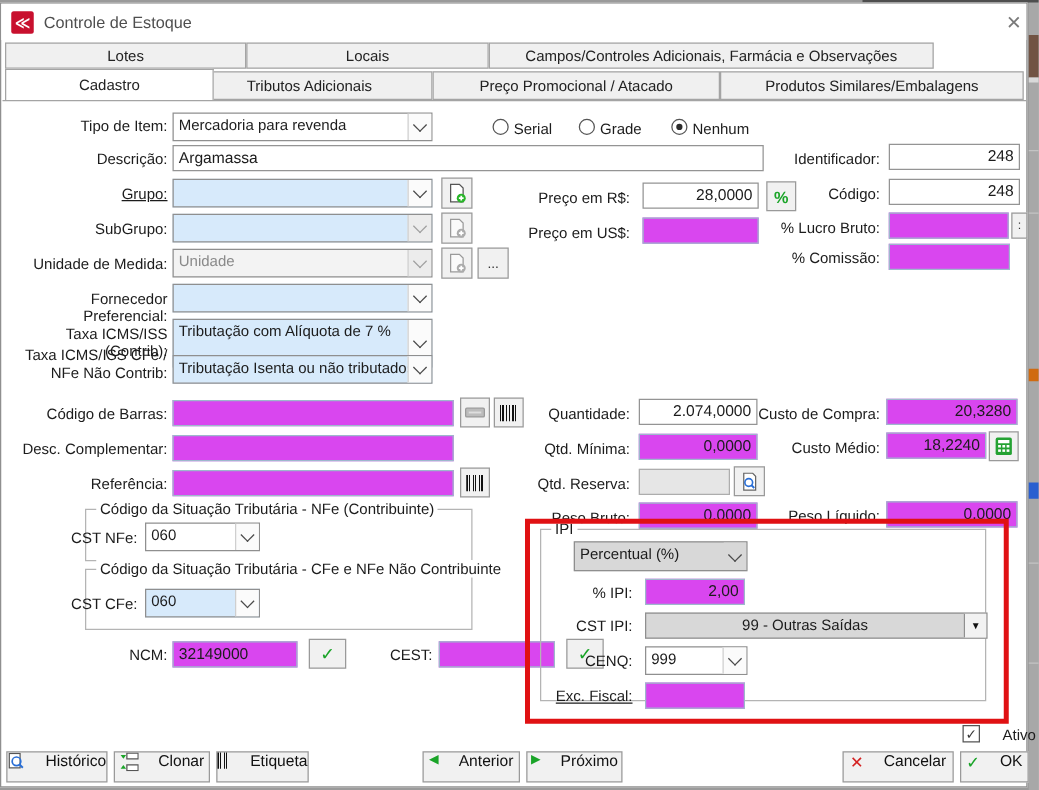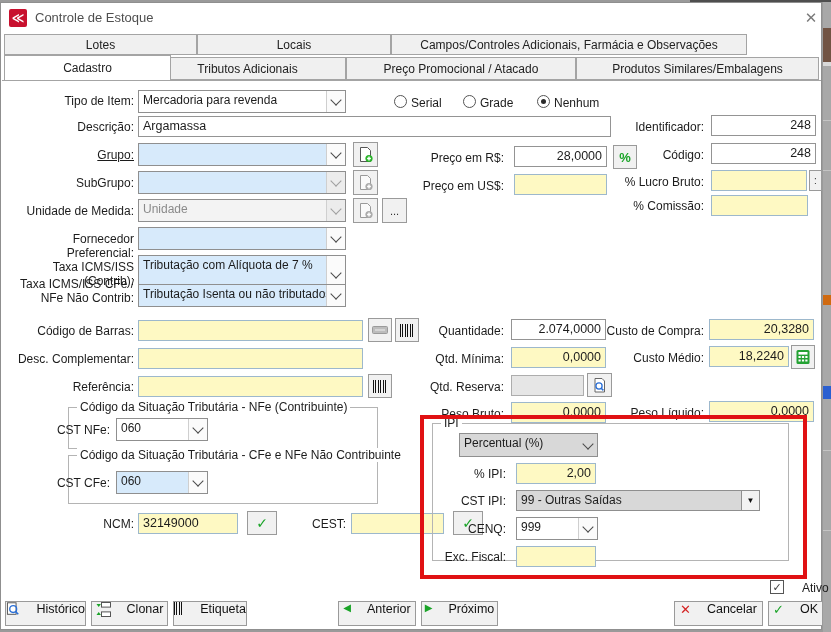--- a/index.html
+++ b/index.html
@@ -17,21 +17,21 @@
   
   .tab{position:absolute;height:21px;box-sizing:border-box;border:1px solid #a4a4a4;background:#f0f0f0;
     display:flex;align-items:center;justify-content:center;font-size:12px;color:#222;cursor:pointer;}
   .tab.r2{height:23px;}
   .tab.active{background:#fff;border-bottom:none;z-index:3;height:25px;}
   .tabline{position:absolute;left:1px;top:77px;width:819px;border-top:1px solid #a4a4a4;}
   
   .lbl{position:absolute;text-align:right;color:#1c1c1c;line-height:14px;}
   .fld{position:absolute;box-sizing:border-box;border:1px solid #949494;background:#fff;
     padding:2px 4px;font-size:12.5px;white-space:nowrap;overflow:hidden;}
-  .blue{background:#fef9c3;border-color:#9db8cc;}
+  .blue{background:#d946ef;border-color:#9db8cc;}
   .num{text-align:right;}
   .gray{background:#e6e6e6;border-color:#adadad;}
   .combo{position:absolute;box-sizing:border-box;border:1px solid #8f8f8f;background:#fff;display:flex;align-items:stretch;}
   .combo .txt{flex:1;padding:2px 4px;white-space:nowrap;overflow:hidden;font-size:12px;}
   .combo .cbtn{width:18px;display:flex;align-items:center;justify-content:center;background:#fbfbfb;border-left:1px solid #cfcfcf;}
   .combo.blue{background:#d7eafb;}
   .combo.flatgray{background:#d8d8d8;}
   .combo.flatgray .cbtn{background:#d8d8d8;border-left:none;}
   .combo.dis .txt{color:#8a8a8a;}
   .combo.dis{background:#f3f3f3;}
@@ -310,32 +310,32 @@
     </div>
     <div class="combo flatgray" style="left:458px;top:430px;width:139px;height:24px;">
       <div class="txt">Percentual (%)</div>
       <div class="cbtn">
           <div class="chv"></div>
         </div>
     </div>
     <div class="lbl" style="left:405px;top:464px;width:100px;">% IPI:</div>
     <div class="fld blue num" style="left:515px;top:460px;width:80px;height:21px;">2,00</div>
     <div class="lbl" style="left:405px;top:491px;width:100px;">CST IPI:</div>
-    <div class="combo flatgray" style="left:515px;top:487px;width:244px;height:21px;">
+    <div class="combo flatgray" style="left:515px;top:487px;width:274px;height:21px;text-align:center;">
       <div class="txt">99 - Outras Saídas</div>
       <div class="cbtn3d">▼</div>
     </div>
     <div class="lbl" style="left:405px;top:519px;width:100px;">CENQ:</div>
     <div class="combo" style="left:515px;top:514px;width:82px;height:23px;">
       <div class="txt">999</div>
       <div class="cbtn">
           <div class="chv"></div>
         </div>
     </div>
-    <div class="lbl" style="left:405px;top:547px;width:100px;">Exc. Fiscal:</div>
+    <div class="lbl" style="left:405px;top:547px;width:100px;text-decoration:underline;">Exc. Fiscal:</div>
     <div class="fld blue" style="left:515px;top:543px;width:80px;height:21px;"></div>
 
     <div class="annot" style="left:419px;top:412px;width:379px;height:156px;"></div>
 
     <div class="cb" style="left:769px;top:577px;">
       <span>✓</span>
     </div>
     <div class="lbl" style="left:801px;top:578px;width:40px;text-align:left;">Ativo</div>
 
     <div class="btn" style="left:4px;top:598px;width:81px;">

